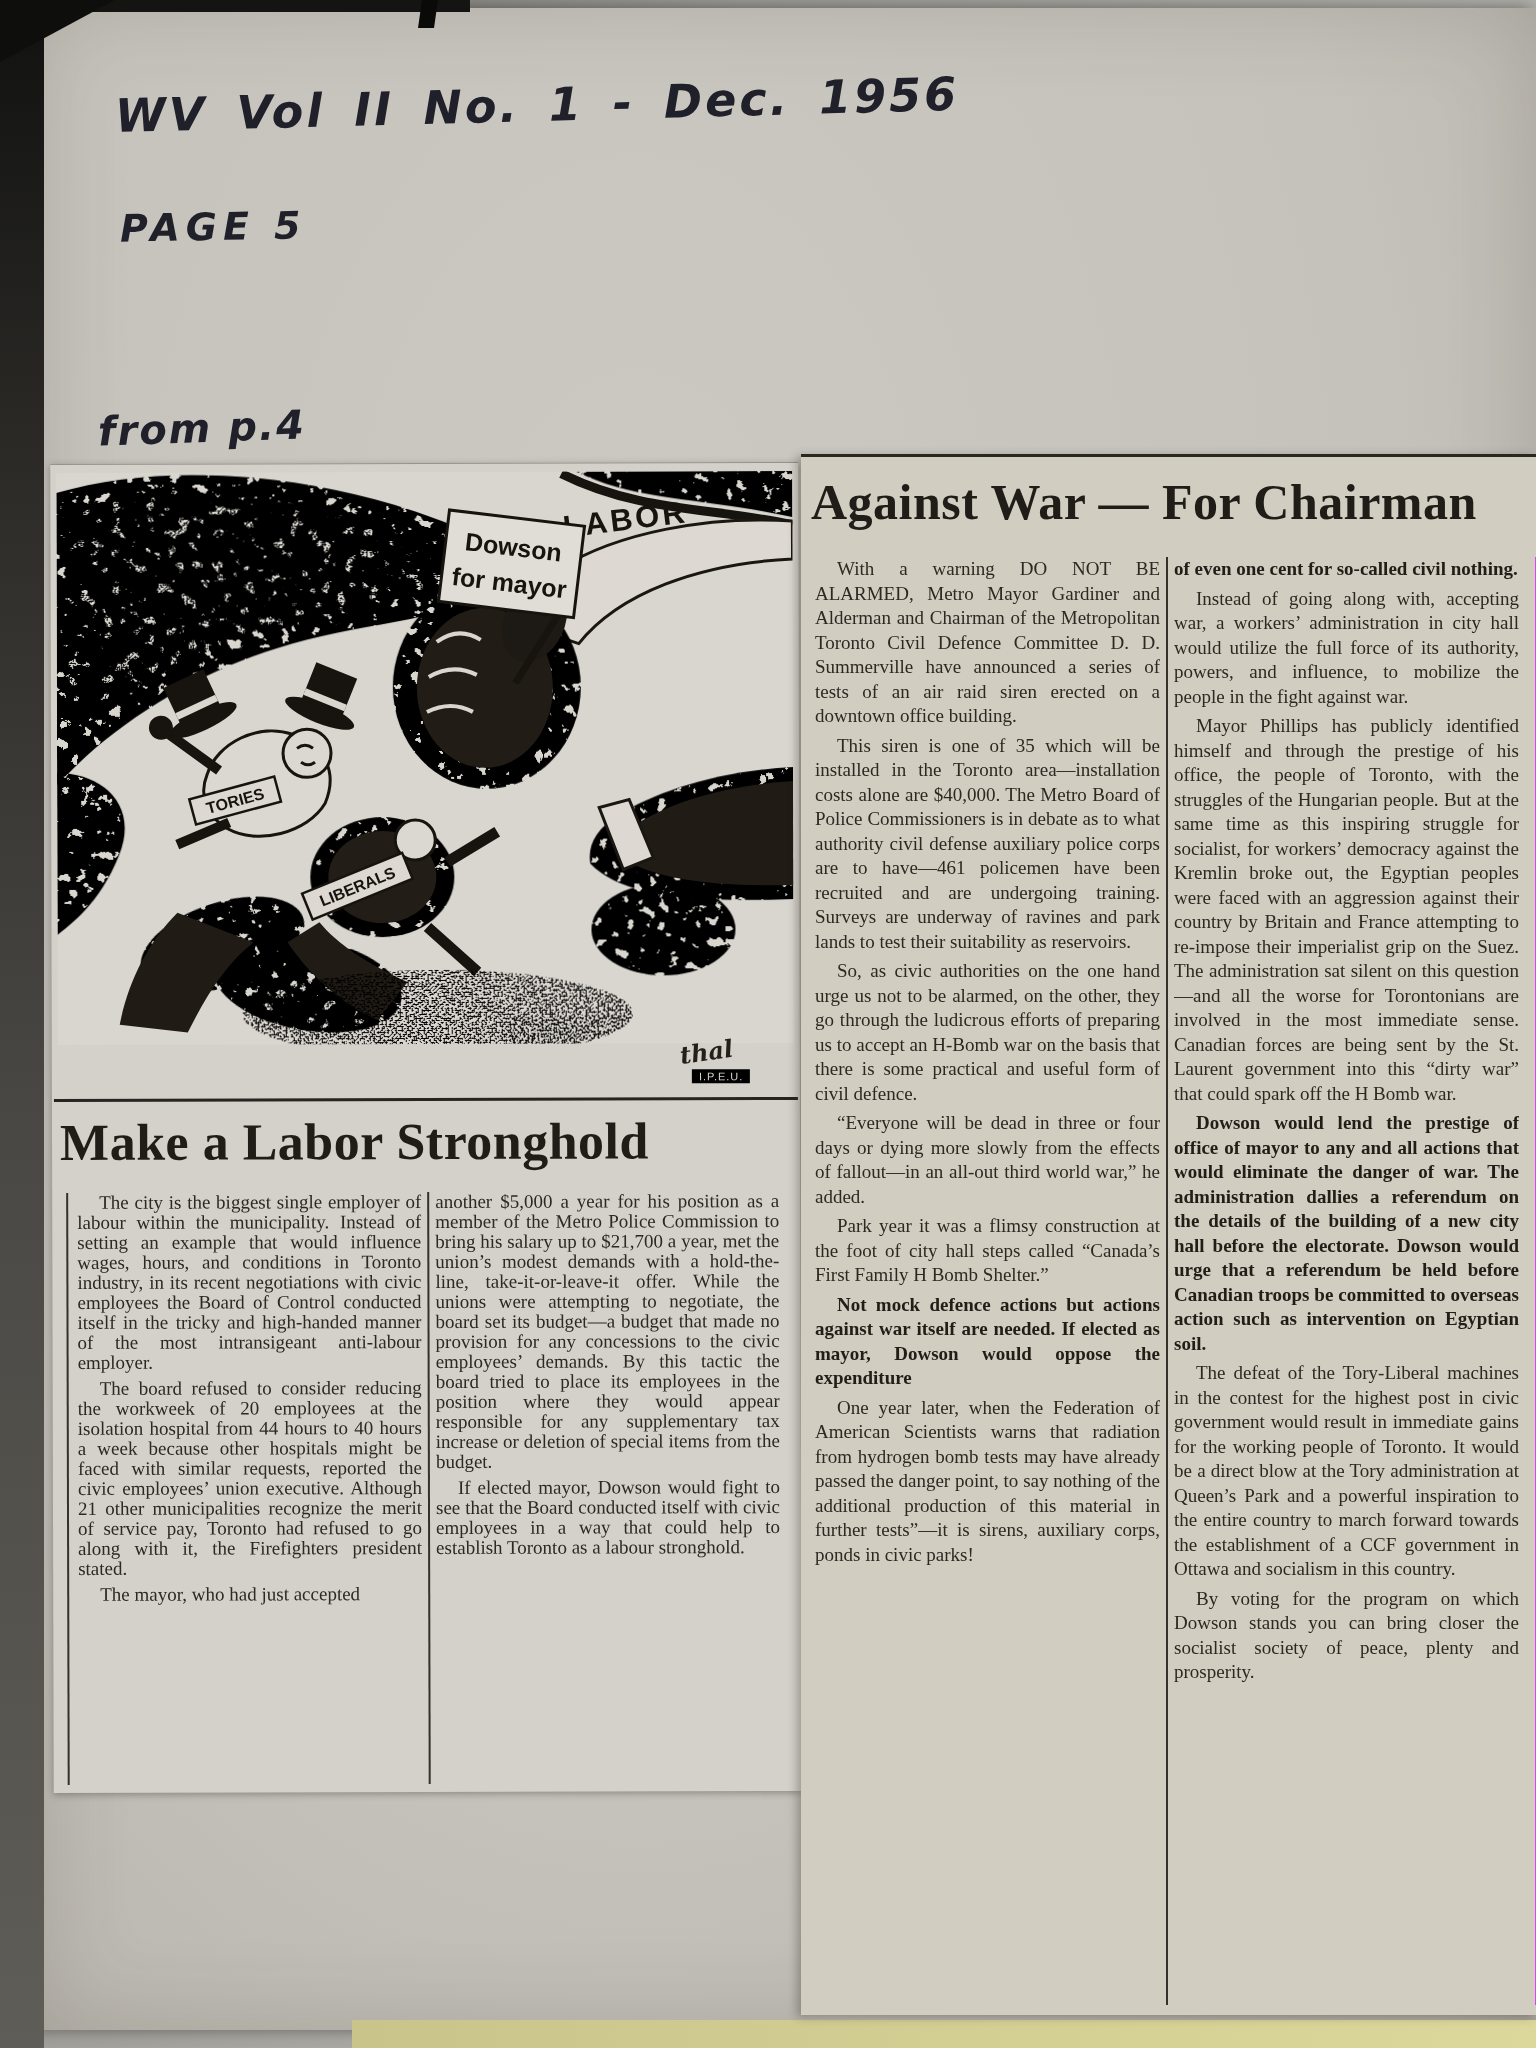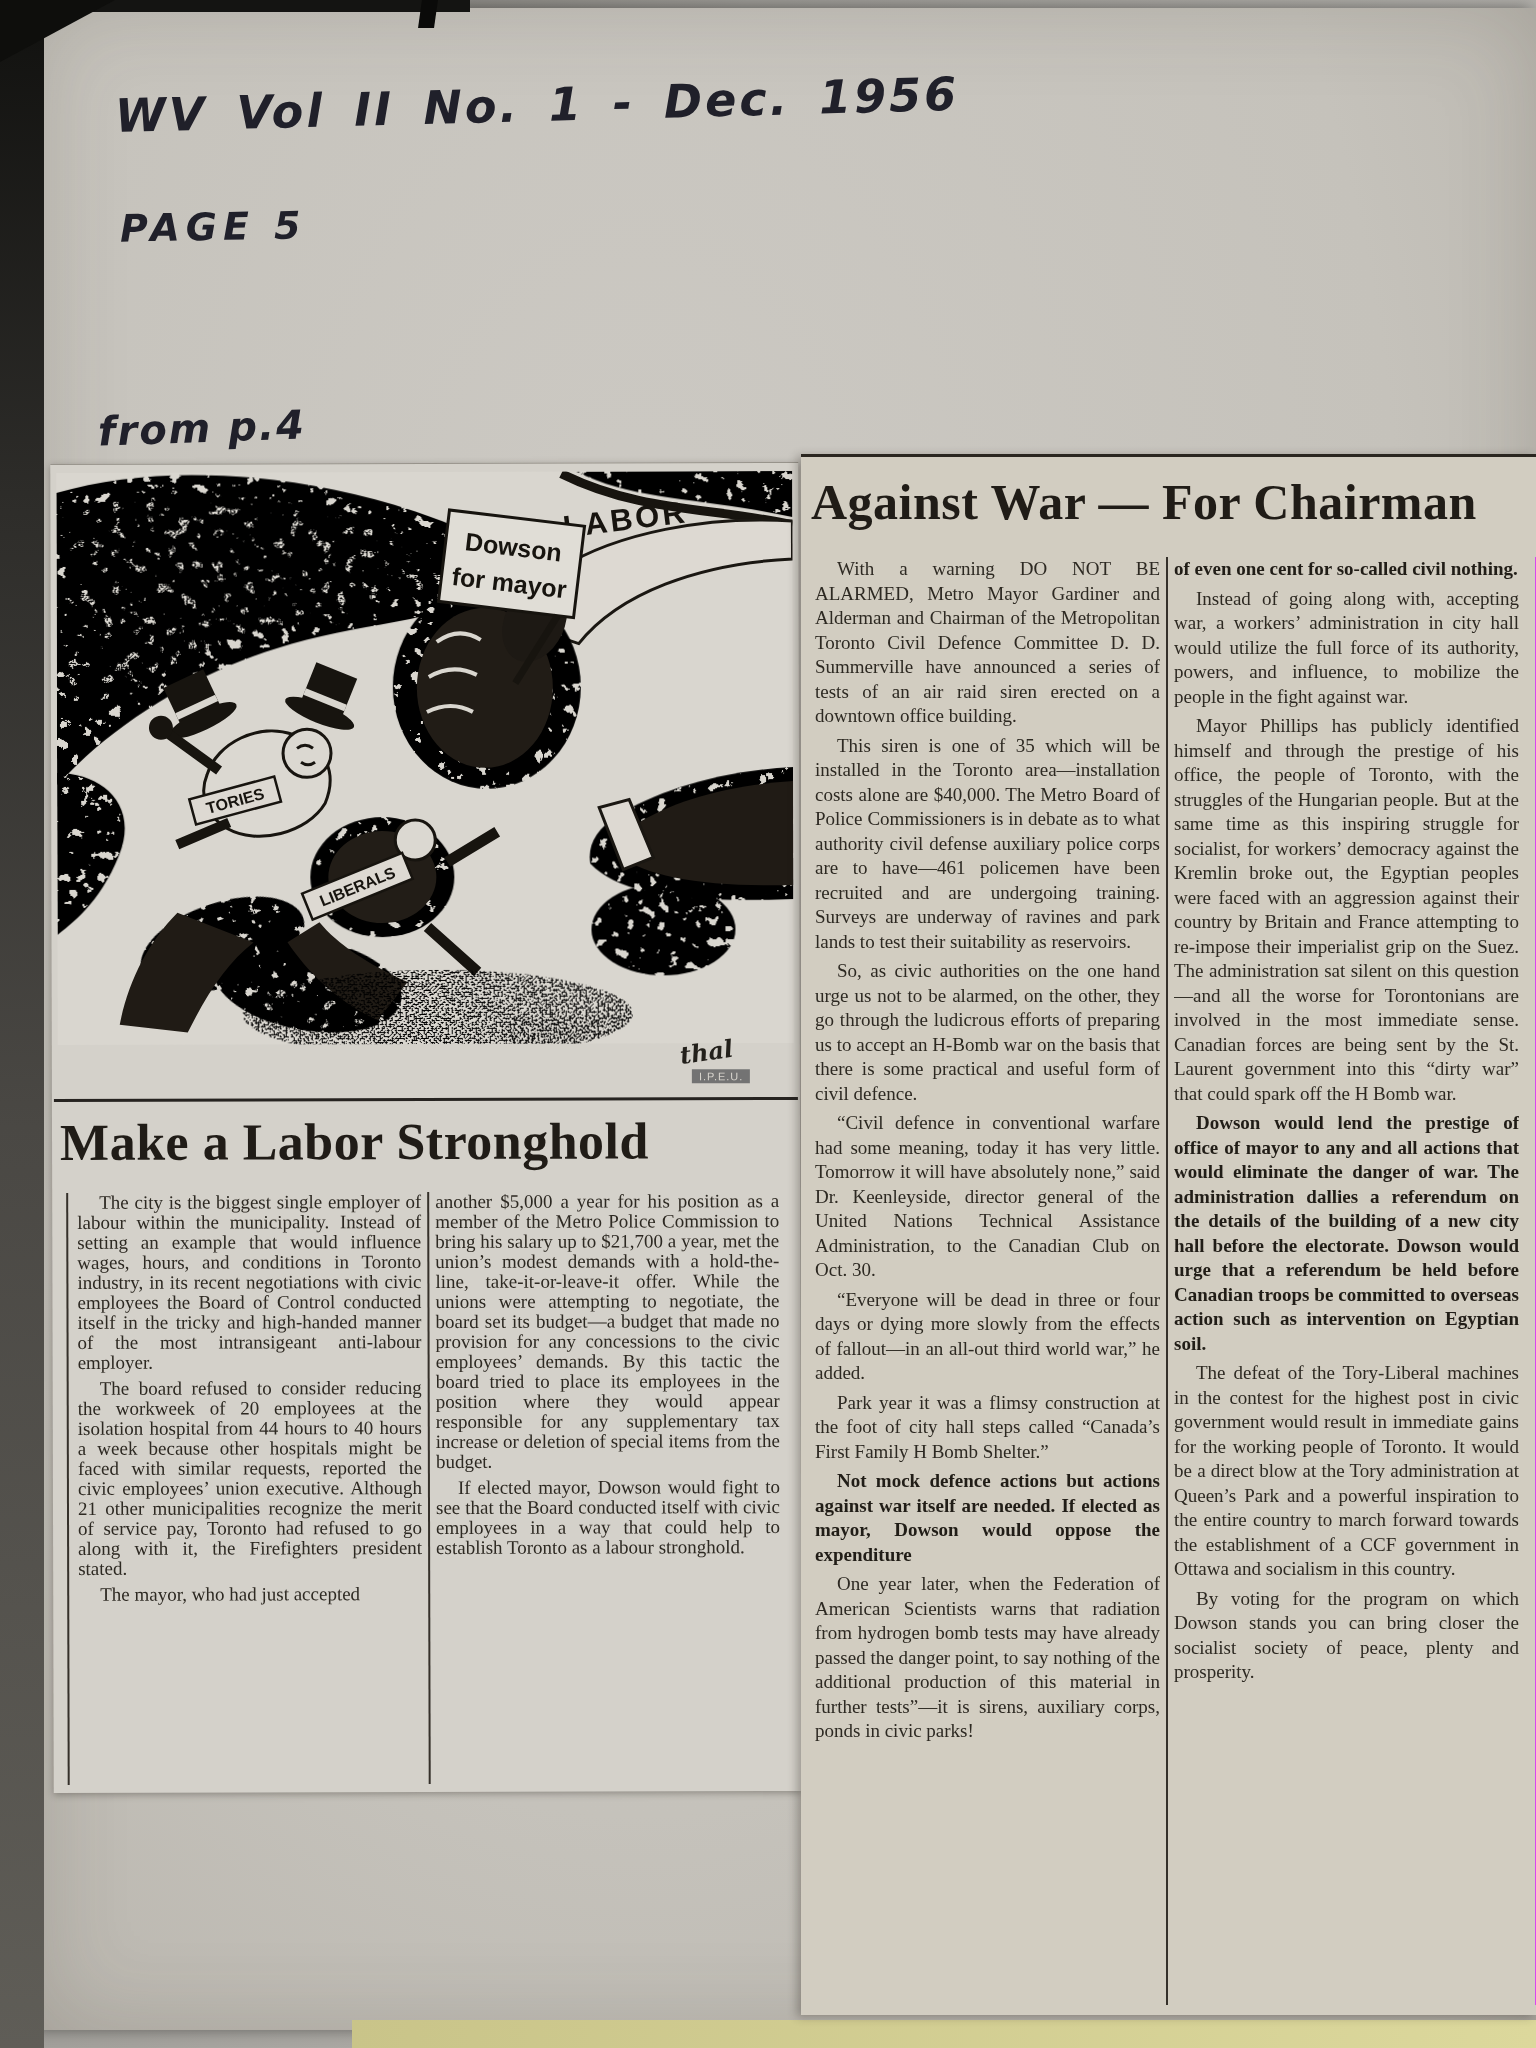--- a/index.html
+++ b/index.html
@@ -27,21 +27,21 @@
   .clip{position:absolute;box-shadow:0 2px 7px rgba(40,35,28,.35);}
   .clip-left{left:52px;top:463px;width:748px;height:1328px;background:#d4d1ca;
     border-top:1px solid #97938b;transform:rotate(-.15deg);}
   .clip-right{left:801px;top:454px;width:735px;height:1558px;background:#d2cdc1;
     border-top:3px solid #2a2620;box-shadow:-4px 2px 9px rgba(40,35,28,.32);}
 
   .cartoon{position:absolute;left:6px;top:8px;width:736px;height:572px;background:#d9d6cf;}
   .sig-script{position:absolute;left:628px;top:574px;font-family:"DejaVu Serif",serif;
     font-style:italic;font-weight:bold;font-size:24px;color:#23201b;transform:rotate(-8deg);}
   .sig-stamp{position:absolute;left:640px;top:606px;font-family:"Liberation Sans",sans-serif;
-    font-size:11px;letter-spacing:1px;background:#737373;color:#d6d3cc;padding:1px 7px;}
+    font-size:11px;letter-spacing:1px;background:#000000;color:#d6d3cc;padding:1px 7px;}
   .rule-h{position:absolute;left:2px;top:634px;width:744px;height:3px;background:#262320;}
   .headline{position:absolute;font-weight:bold;color:#201c17;white-space:nowrap;
     font-family:"Liberation Serif","DejaVu Serif",serif;}
   .headline-left{left:8px;top:648px;font-size:52px;letter-spacing:.5px;}
   .headline-right{left:10px;top:16px;font-size:50px;letter-spacing:.5px;}
 
   .cols{position:absolute;display:flex;}
   .cols-left{left:14px;top:728px;width:720px;height:592px;border-left:2px solid #35302a;padding-left:9px;}
   .cols-right{left:14px;top:100px;width:714px;height:1448px;border-right:6px solid #d946ef;padding-right:6px;}
   .col{overflow:hidden;}
@@ -188,21 +188,20 @@
   </div>
 
   <div class="clip clip-right">
     <div class="headline headline-right">Against War — For Chairman</div>
 
     <div class="cols cols-right">
       <div class="col">
         <p class="news">With a warning DO NOT BE ALARMED, Metro Mayor Gardiner and Alderman and Chairman of the Metropolitan Toronto Civil Defence Committee D. D. Summerville have announced a series of tests of an air raid siren erected on a downtown office building.</p>
         <p class="news">This siren is one of 35 which will be installed in the Toronto area—installation costs alone are $40,000. The Metro Board of Police Commissioners is in debate as to what authority civil defense auxiliary police corps are to have—461 policemen have been recruited and are undergoing training. Surveys are underway of ravines and park lands to test their suitability as reservoirs.</p>
         <p class="news">So, as civic authorities on the one hand urge us not to be alarmed, on the other, they go through the ludicrous efforts of preparing us to accept an H-Bomb war on the basis that there is some practical and useful form of civil defence.</p>
-        <p class="news">“Civil defence in conventional warfare had some meaning, today it has very little. Tomorrow it will have absolutely none,” said Dr. Keenleyside, director general of the United Nations Technical Assistance Administration, to the Canadian Club on Oct. 30.</p>
         <p class="news">“Everyone will be dead in three or four days or dying more slowly from the effects of fallout—in an all-out third world war,” he added.</p>
         <p class="news">Park year it was a flimsy construction at the foot of city hall steps called “Canada’s First Family H Bomb Shelter.”</p>
         <p class="news bold">Not mock defence actions but actions against war itself are needed. If elected as mayor, Dowson would oppose the expenditure</p>
         <p class="news">One year later, when the Federation of American Scientists warns that radiation from hydrogen bomb tests may have already passed the danger point, to say nothing of the additional production of this material in further tests”—it is sirens, auxiliary corps, ponds in civic parks!</p>
       </div>
       <div class="vrule"></div>
       <div class="col">
         <p class="news noindent bold">of even one cent for so-called civil nothing.</p>
         <p class="news">Instead of going along with, accepting war, a workers’ administration in city hall would utilize the full force of its authority, powers, and influence, to mobilize the people in the fight against war.</p>
         <p class="news">Mayor Phillips has publicly identified himself and through the prestige of his office, the people of Toronto, with the struggles of the Hungarian people. But at the same time as this inspiring struggle for socialist, for workers’ democracy against the Kremlin broke out, the Egyptian peoples were faced with an aggression against their country by Britain and France attempting to re-impose their imperialist grip on the Suez. The administration sat silent on this question—and all the worse for Torontonians are involved in the most immediate sense. Canadian forces are being sent by the St. Laurent government into this “dirty war” that could spark off the H Bomb war.</p>

